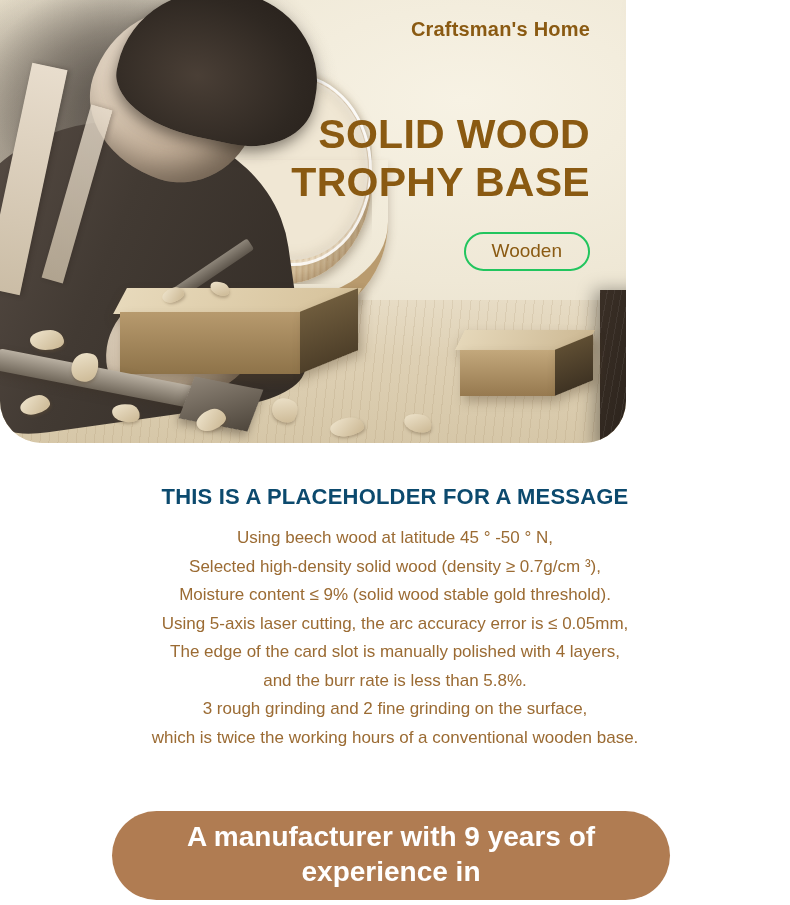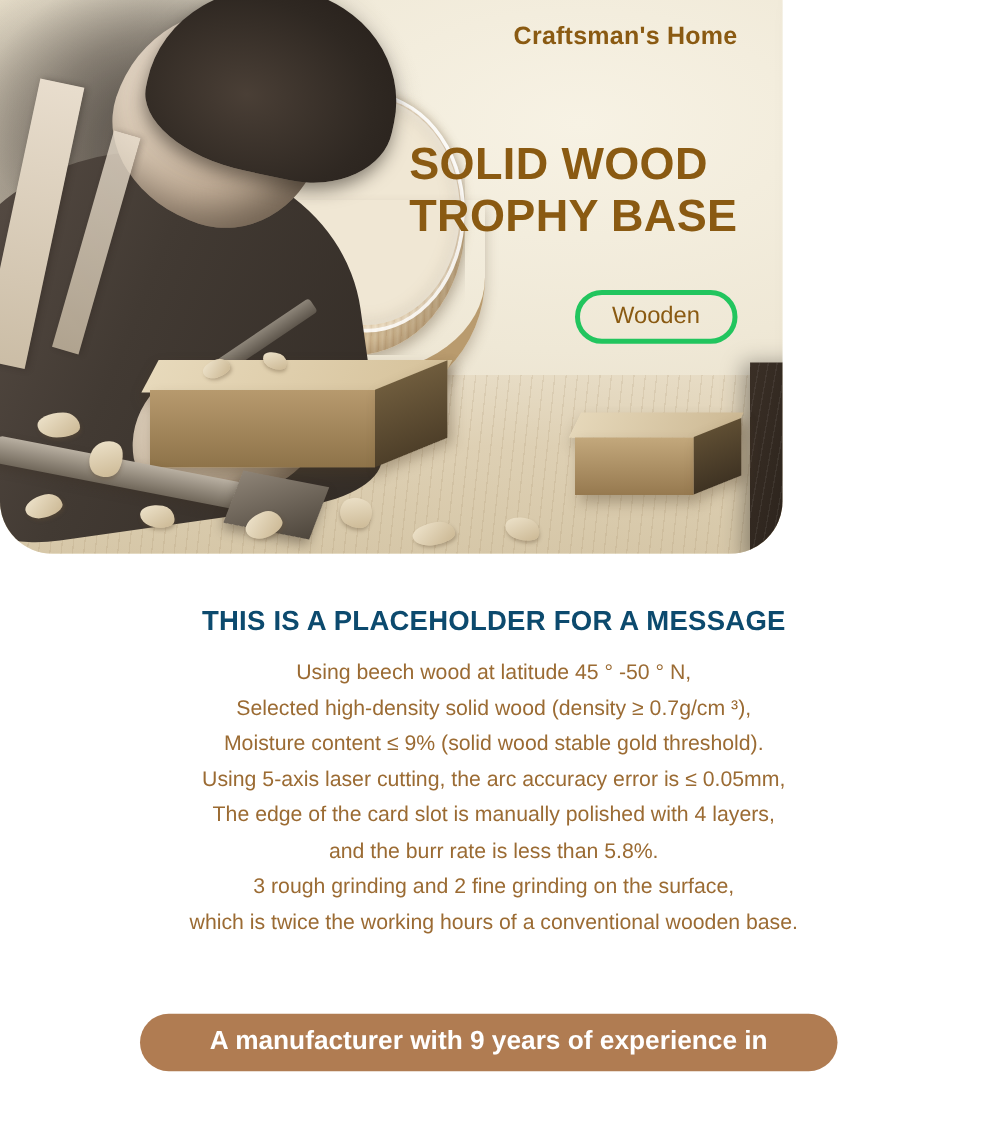--- a/index.html
+++ b/index.html
@@ -222,32 +222,32 @@
   .brand {
     position: absolute;
     right: 36px; top: 18px;
     font-size: 20px;
     font-weight: 700;
     letter-spacing: .2px;
   }
   .hero-title {
     position: absolute;
     right: 36px; top: 110px;
-    text-align: left;
-    font-size: 36px;
+    text-align: right;
+    font-size: 41px;
     font-weight: 700;
     line-height: 1.18;
     letter-spacing: .3px;
   }
   .hero-title .l2 { display: block; }
   .badge {
     position: absolute;
     right: 36px; top: 232px;
     padding: 6px 26px;
-    border: 4px solid #22c55e;
+    border: 2px solid #22c55e;
     border-radius: 999px;
     font-size: 19px;
     font-weight: 400;
     line-height: 1.2;
   }
 
   
   .section-heading {
     position: absolute;
     left: 0; right: 0; top: 484px;
@@ -270,21 +270,21 @@
   
   .footer-banner {
     position: absolute;
     left: 112px; top: 811px;
     width: 558px;
     padding: 9px 20px 11px;
     box-sizing: border-box;
     border-radius: 999px;
     text-align: center;
     color: #ffffff;
-    font-size: 21px;
+    font-size: 28px;
     font-weight: 700;
     line-height: 1.24;
   }
 </style>
 </head>
 <body>
 
 <div class="hero">
 
   <div class="hero-art">

